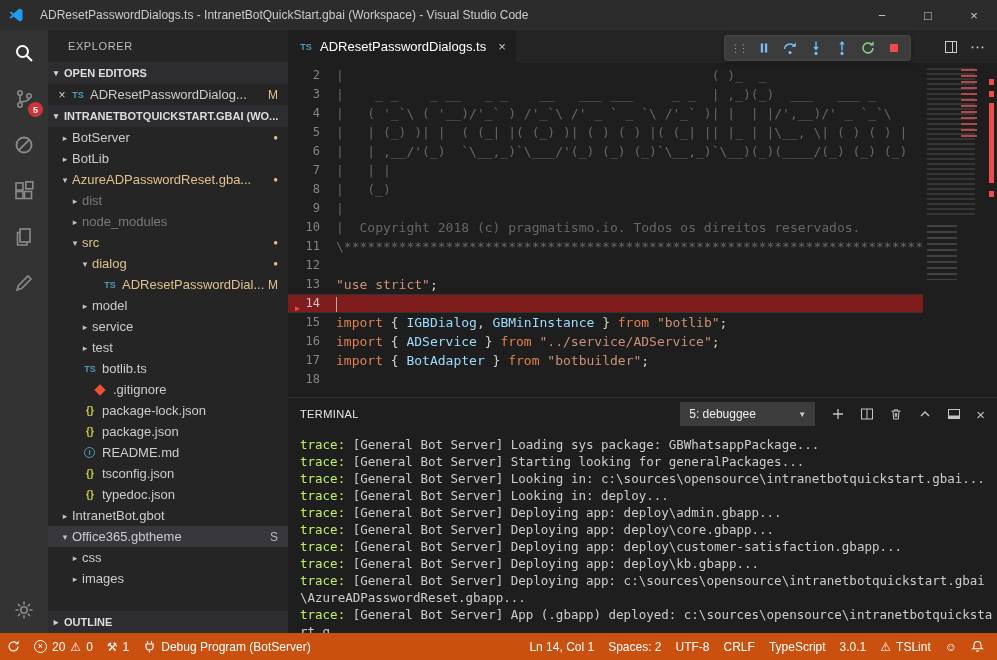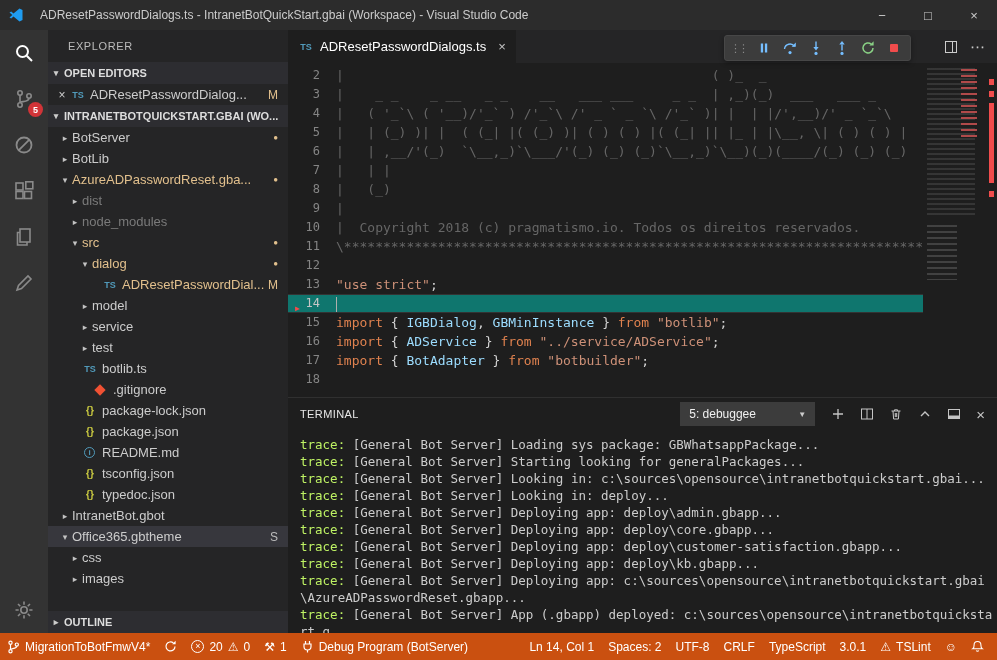--- a/index.html
+++ b/index.html
@@ -63,21 +63,21 @@
   .debug-toolbar { position:absolute; right:86px; top:5px; height:26px; background:#3c3c3c; border:1px solid #474747; border-radius:3px; display:flex; align-items:center; padding:0 5px; gap:3px; box-shadow:0 2px 5px rgba(0,0,0,.35); z-index:5; }
   .grip { color:#8a8a8a; font-size:11px; letter-spacing:-3px; margin-right:3px; cursor:grab; }
   .dt-btn { width:23px; height:22px; display:flex; align-items:center; justify-content:center; cursor:pointer; }
   .tab-actions { margin-left:auto; display:flex; align-items:center; gap:12px; padding-right:12px; color:#cccccc; }
   .more-dots { font-size:15px; color:#cccccc; cursor:pointer; }
 
   
   .editor { height:334px; display:flex; overflow:hidden; position:relative; flex:none; }
   .code { flex:1; min-width:0; padding-top:3px; overflow:hidden; font-family:"DejaVu Sans Mono",monospace; font-size:13px; line-height:19px; }
   .cl { display:flex; height:19px; position:relative; }
-  .cl.cur { background:#0f766e; box-shadow:inset 0 1px 0 #333, inset 0 -1px 0 #333;justify-content:flex-end; }
+  .cl.cur { background:#7f1d1d; box-shadow:inset 0 1px 0 #333, inset 0 -1px 0 #333;justify-content:flex-end; }
   .cl.cur::before { content:"▶"; position:absolute; left:7px; top:5px; font-size:8px; color:#f14c4c; }
   .ln { width:48px; flex:none; text-align:right; padding-right:16px; color:#858585; font-size:12px; }
   .cl.cur .ln { color:#c6c6c6; }
   .ct { flex:1; min-width:0; white-space:pre; overflow:hidden; color:#d4d4d4; }
   .cl.cur .ct::before { content:""; display:inline-block; width:0; height:15px; border-left:1px solid #aeafad; vertical-align:middle; }
   .tk-cmt { color:#666666; }
   .tk-kw  { color:#e0824f; }
   .tk-str { color:#ce9178; }
   .tk-id  { color:#9cdcfe; }
   .tk-pln { color:#d4d4d4; }
@@ -525,29 +525,20 @@
         <div class="tl"><span class="tprefix">trace:</span><span> [General Bot Server] Deploying app: deploy\kb.gbapp...</span></div>
         <div class="tl"><span class="tprefix">trace:</span><span> [General Bot Server] Deploying app: c:\sources\opensource\intranetbotquickstart.gbai\AzureADPasswordReset.gbapp...</span></div>
         <div class="tl"><span class="tprefix">trace:</span><span> [General Bot Server] App (.gbapp) deployed: c:\sources\opensource\intranetbotquickstart.g</span></div>
       </div>
   </div>
 </div>
 
 <div class="statusbar">
   <div class="sb-left">
     <div class="sb-item">
-      <svg width="13" height="14" viewBox="0 0 13 14" stroke="#ffffff" fill="none" stroke-width="1.2">
-          <circle cx="3.5" cy="2.8" r="1.6"></circle>
-          <circle cx="3.5" cy="11.2" r="1.6"></circle>
-          <circle cx="9.8" cy="4.6" r="1.6"></circle>
-          <path d="M3.5 4.4v5.2M9.8 6.2c0 2.8-6.3 2-6.3 3.4"></path>
-        </svg>
-      <span>MigrationToBotFmwV4*</span>
-    </div>
-    <div class="sb-item">
       <svg width="13" height="13" viewBox="0 0 13 13">
           <path d="M11 6.5a4.5 4.5 0 1 1-1.5-3.4" fill="none" stroke="#ffffff" stroke-width="1.2"></path>
           <path d="M11.6 0.8v3.4H8.2z" fill="#ffffff"></path>
         </svg>
     </div>
     <div class="sb-item">
       <span class="circ-x">×</span>
       <span>20</span>
       <span class="sb-glyph">⚠</span>
       <span>0</span>

